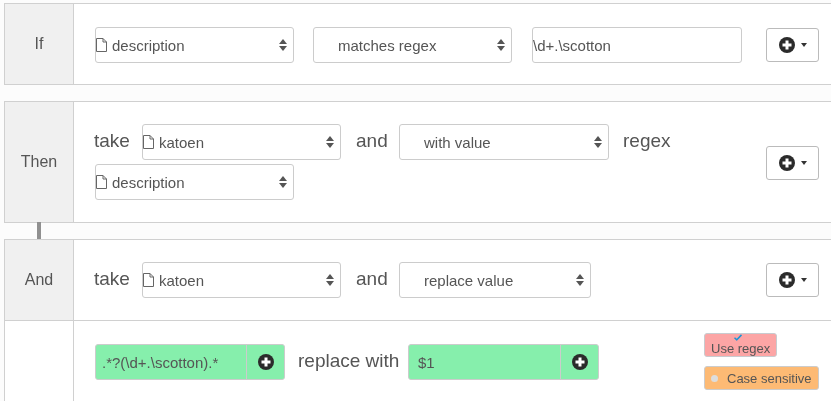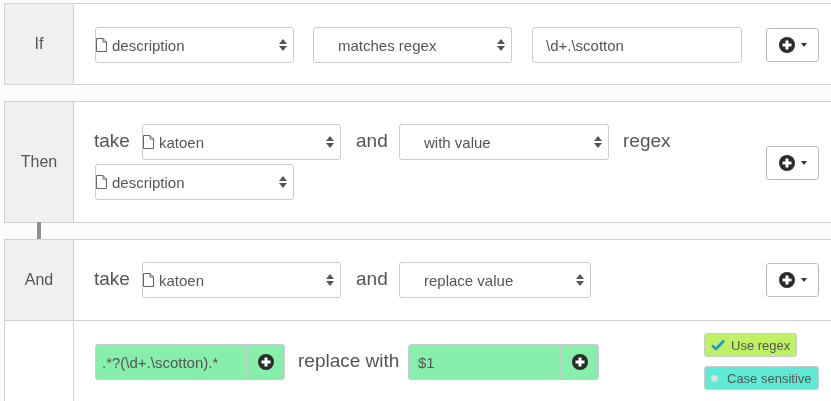--- a/index.html
+++ b/index.html
@@ -51,21 +51,20 @@
       position: absolute;
       font-size: 19px; color: #555;
     }
     .text-input {
       position: absolute;
       height: 36px;
       border: 1px solid #ccc;
       border-radius: 3px;
       background: #fff;
       display: flex; align-items: center;
-      padding-left: 13px;
       font-size: 15px; color: #555; text-align: center;
     }
     .add-dd {
       position: absolute;
       width: 53px; height: 34px;
       border: 1px solid #bbb;
       border-radius: 3px;
       background: #fff;
       display: flex; align-items: center; justify-content: center;
       gap: 6px;
@@ -102,22 +101,22 @@
       position: absolute;
       height: 24px;
       border: 1px solid #ccc;
       border-radius: 3px;
       display: flex; align-items: center;
       padding: 0 6px 0 6px;
       font-size: 13px; color: #555;
       cursor: pointer;
       white-space: nowrap;
     }
-    .toggle.on { background: #bef264; border-color: #c8cbcf; }
-    .toggle.off { background: #5eead4; }
+    .toggle.on { background: #fca5a5; border-color: #c8cbcf; flex-direction: column; }
+    .toggle.off { background: #fdba74; }
     .toggle .dot {
       width: 7px; height: 7px; border-radius: 50%;
       background: #ddd; margin: 0 9px 0 4px;
     }
     .connector {
       position: absolute; left: 37px; top: 222px;
       width: 4px; height: 17px;
       background: #909090;
     }
   </style>

